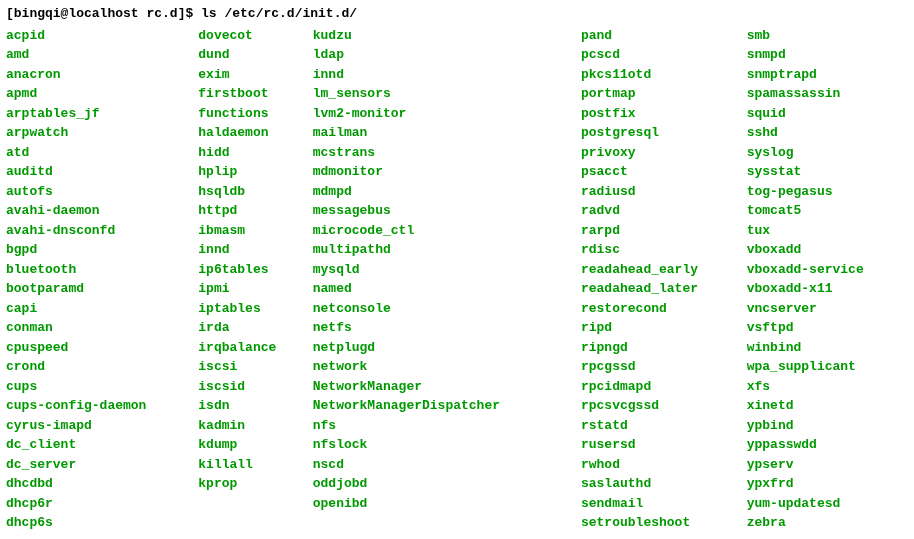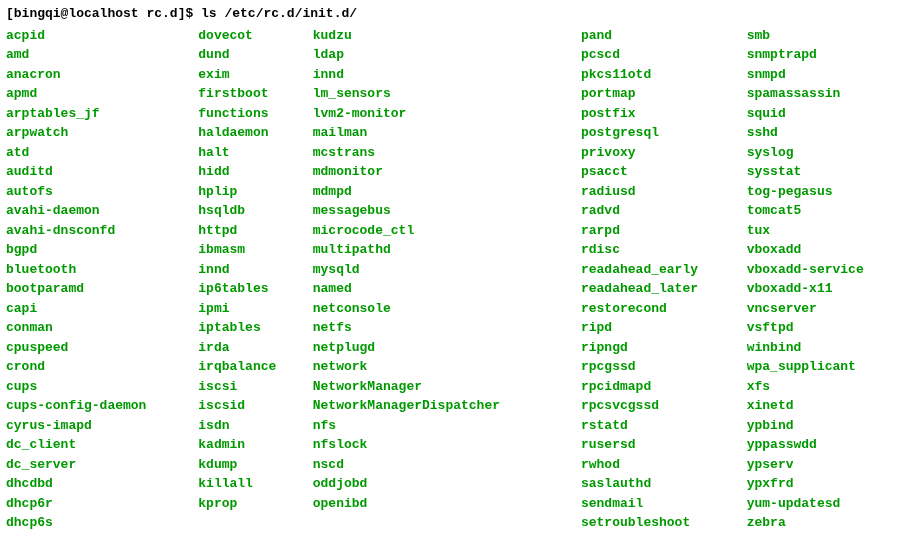--- a/index.html
+++ b/index.html
@@ -78,21 +78,20 @@
       <span class="entry">dhcp6r</span>
       <span class="entry">dhcp6s</span>
     </div>
   <div class="col c1">
       <span class="entry">dovecot</span>
       <span class="entry">dund</span>
       <span class="entry">exim</span>
       <span class="entry">firstboot</span>
       <span class="entry">functions</span>
       <span class="entry">haldaemon</span>
-      <span class="entry">halt</span>
       <span class="entry">hidd</span>
       <span class="entry">hplip</span>
       <span class="entry">hsqldb</span>
       <span class="entry">httpd</span>
       <span class="entry">ibmasm</span>
       <span class="entry">innd</span>
       <span class="entry">ip6tables</span>
       <span class="entry">ipmi</span>
       <span class="entry">iptables</span>
       <span class="entry">irda</span>
@@ -155,22 +154,22 @@
       <span class="entry">rpcsvcgssd</span>
       <span class="entry">rstatd</span>
       <span class="entry">rusersd</span>
       <span class="entry">rwhod</span>
       <span class="entry">saslauthd</span>
       <span class="entry">sendmail</span>
       <span class="entry">setroubleshoot</span>
     </div>
   <div class="col c4">
       <span class="entry">smb</span>
+      <span class="entry">snmpd</span>
       <span class="entry">snmptrapd</span>
-      <span class="entry">snmpd</span>
       <span class="entry">spamassassin</span>
       <span class="entry">squid</span>
       <span class="entry">sshd</span>
       <span class="entry">syslog</span>
       <span class="entry">sysstat</span>
       <span class="entry">tog-pegasus</span>
       <span class="entry">tomcat5</span>
       <span class="entry">tux</span>
       <span class="entry">vboxadd</span>
       <span class="entry">vboxadd-service</span>

